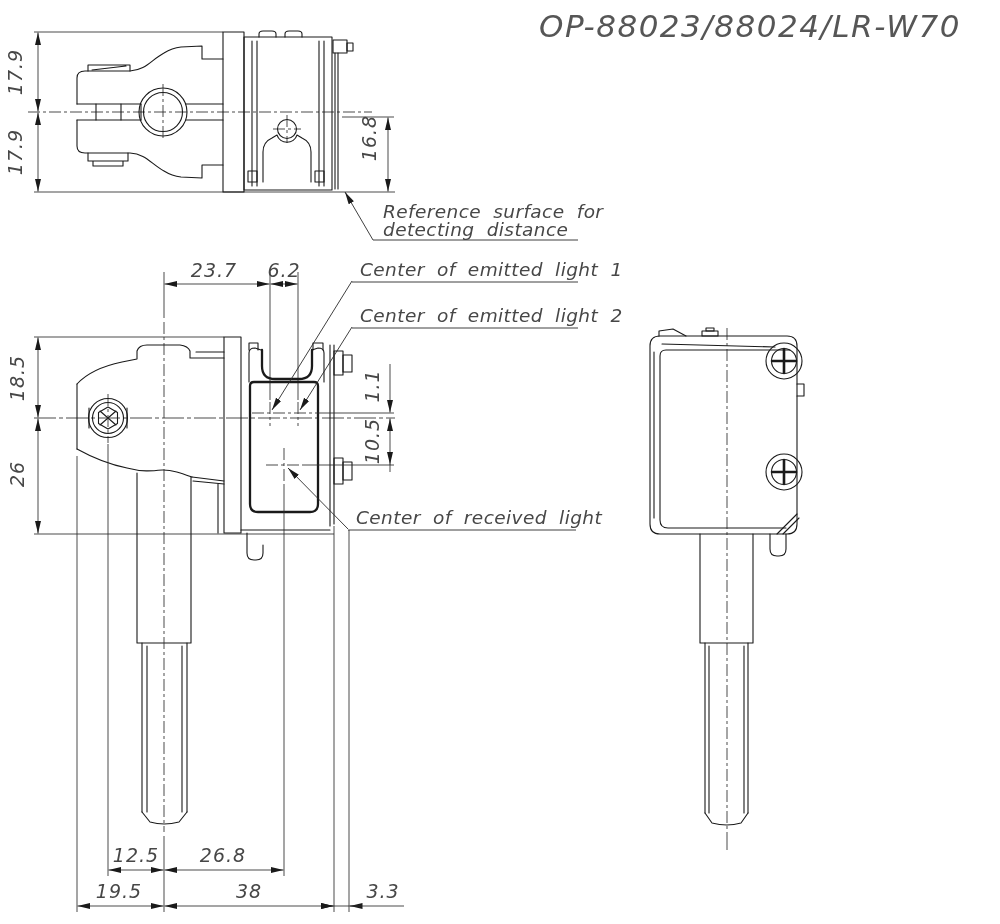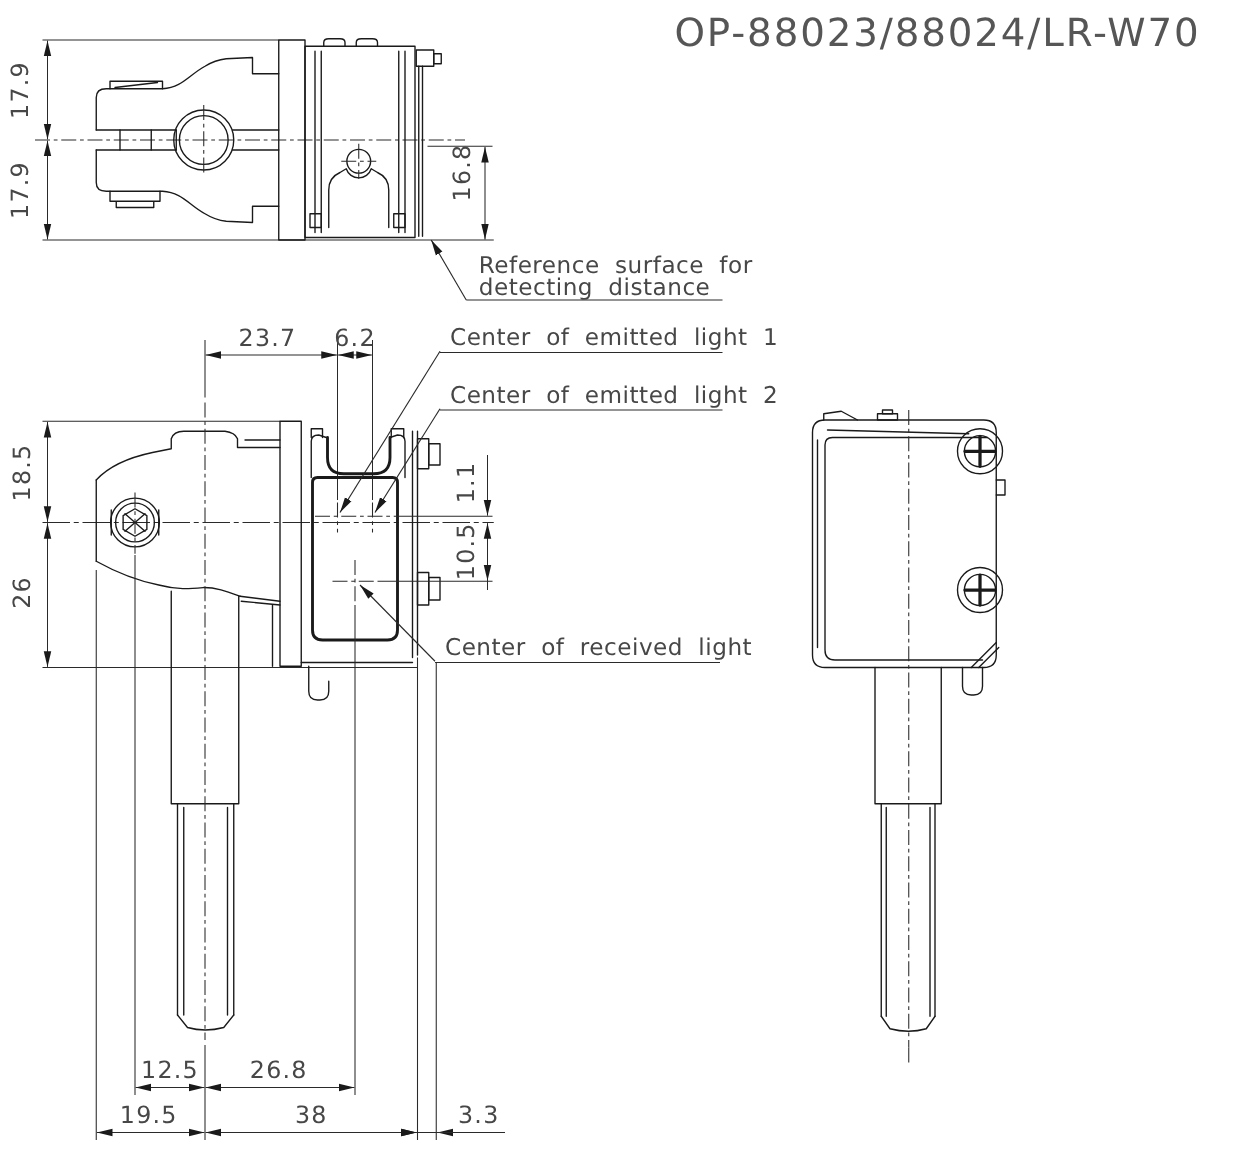--- a/index.html
+++ b/index.html
@@ -1,16 +1,16 @@
 <!DOCTYPE html>
 <html><head>
 <meta charset="utf-8">
 <style>
   html,body{margin:0;padding:0;background:#ffffff;}
-  .stage{width:1000px;height:924px;position:relative;background:#ffffff;overflow:hidden;}
+  .stage{width:1000px;height:924px;position:relative;background:#ffffff;overflow:hidden;font-style:italic;}
   svg{display:block;}
   
   .p  {stroke:#1a1a1a;stroke-width:1.1;fill:none;stroke-linecap:round;stroke-linejoin:round;}
   .pt {stroke:#1a1a1a;stroke-width:2.3;fill:none;stroke-linecap:round;stroke-linejoin:round;}
   .t  {stroke:#2a2a2a;stroke-width:0.85;fill:none;}
   .cl {stroke:#2a2a2a;stroke-width:0.85;fill:none;stroke-dasharray:12 3 3 3;}
   .ld {stroke:#2a2a2a;stroke-width:0.9;fill:none;}
   text{font-family:"DejaVu Sans","Liberation Sans",sans-serif;fill:#474747;}
   .dim{font-size:19px;letter-spacing:1px;}
   .lbl{font-size:18.5px;letter-spacing:0.4px;word-spacing:6px;}

